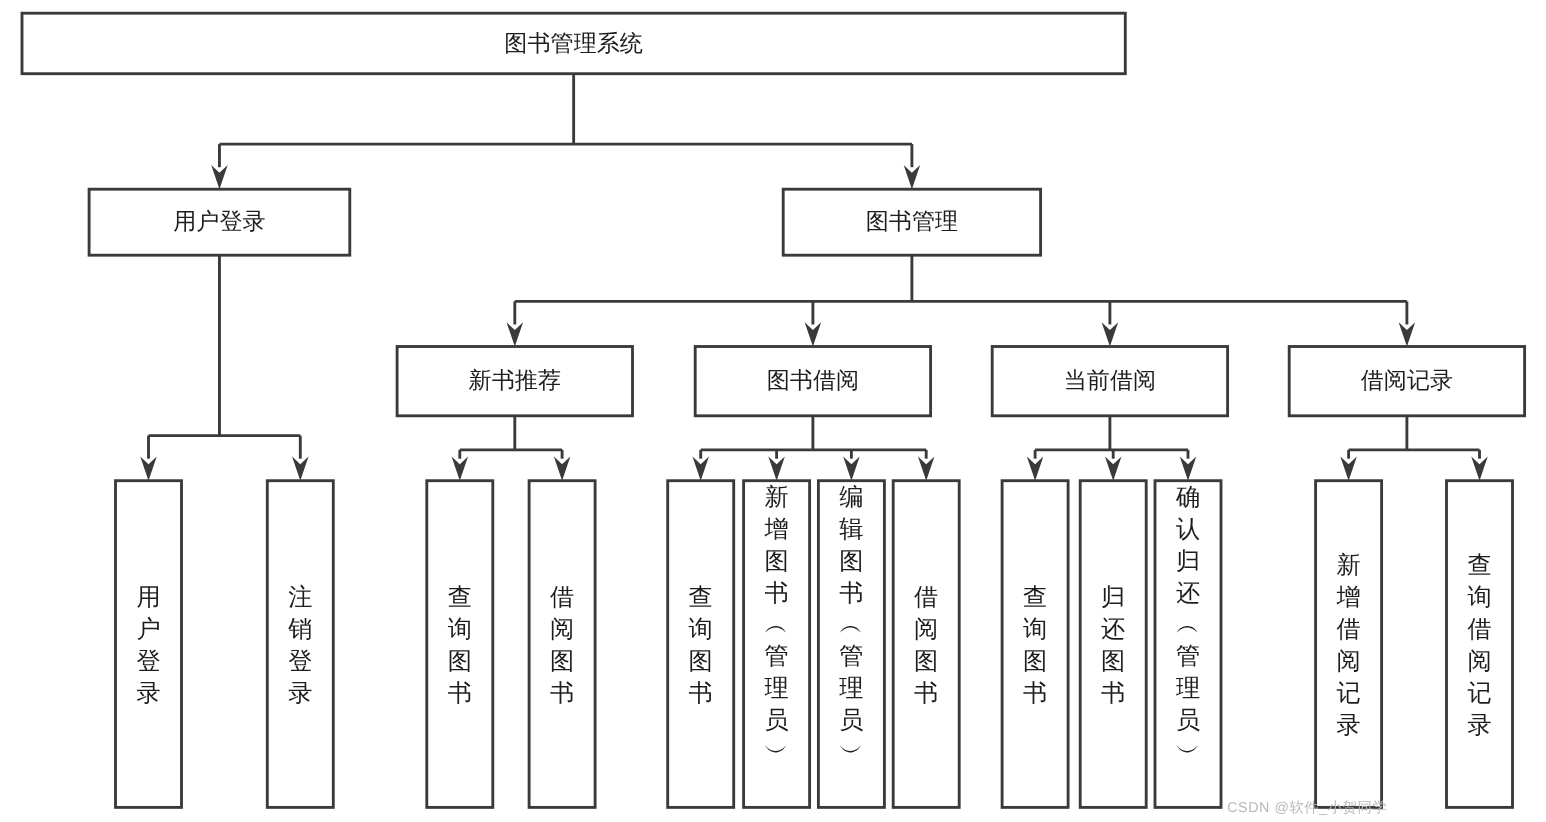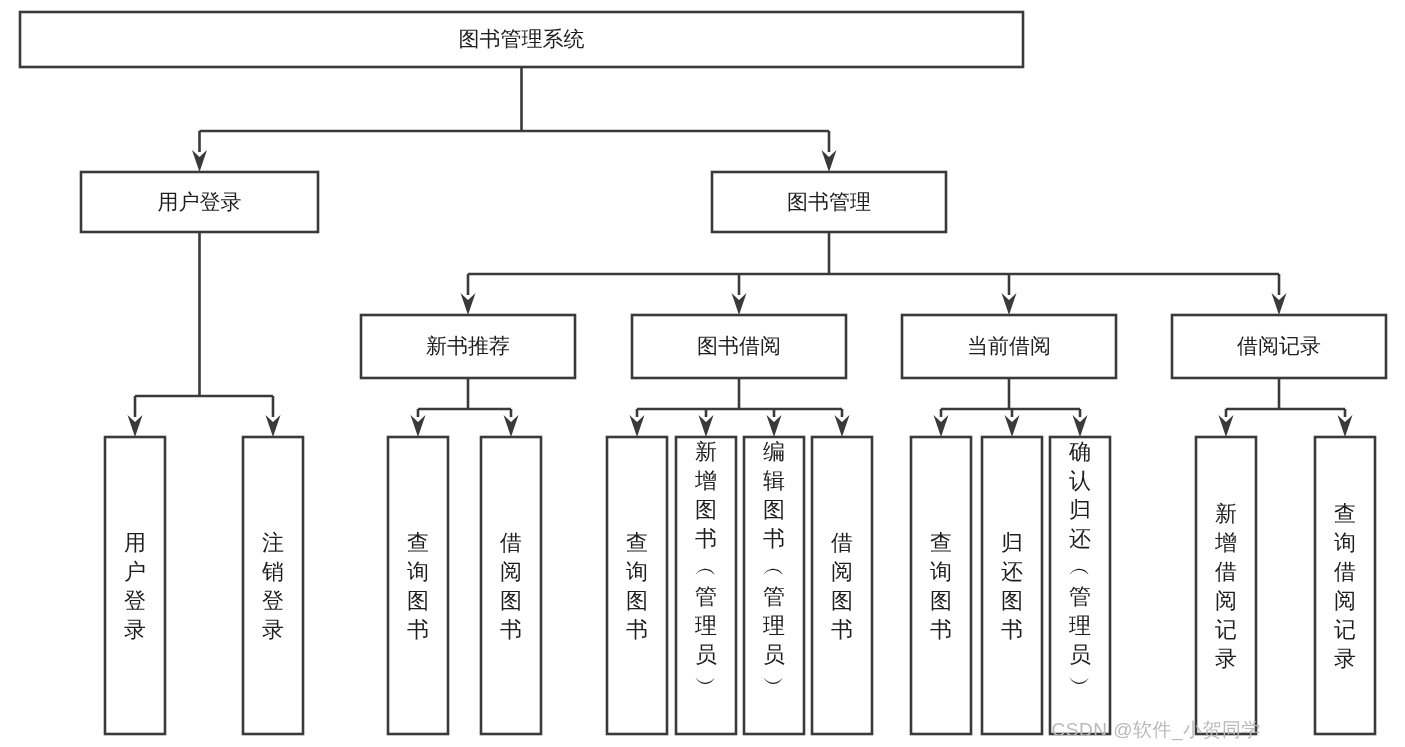--- a/index.html
+++ b/index.html
@@ -53,21 +53,21 @@
     font-family: "Liberation Sans", "DejaVu Sans", sans-serif;
     font-size: 22px;
     fill: #1d1d1d;
     text-anchor: middle;
   }
   .watermark {
     position: absolute;
     right: 10px;
     bottom: 4px;
     font-family: "Liberation Sans", "DejaVu Sans", sans-serif;
-    font-size: 19px;
+    font-size: 13px;
     color: #b9b9b9;
     letter-spacing: 0.5px;
     white-space: nowrap;
     user-select: none;
   }
 </style>
 </head>
 <body>
 
 <div id="diagram-root">

